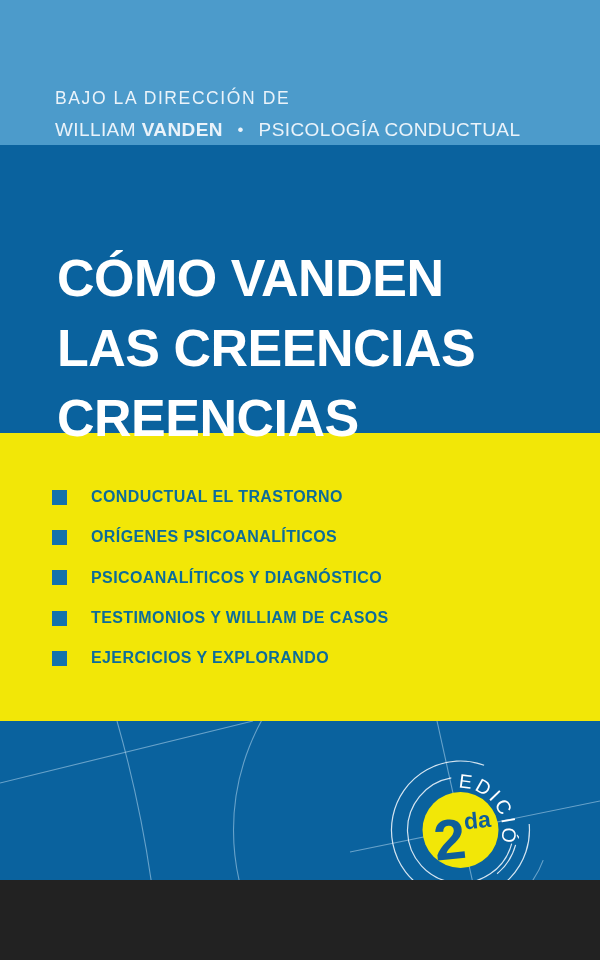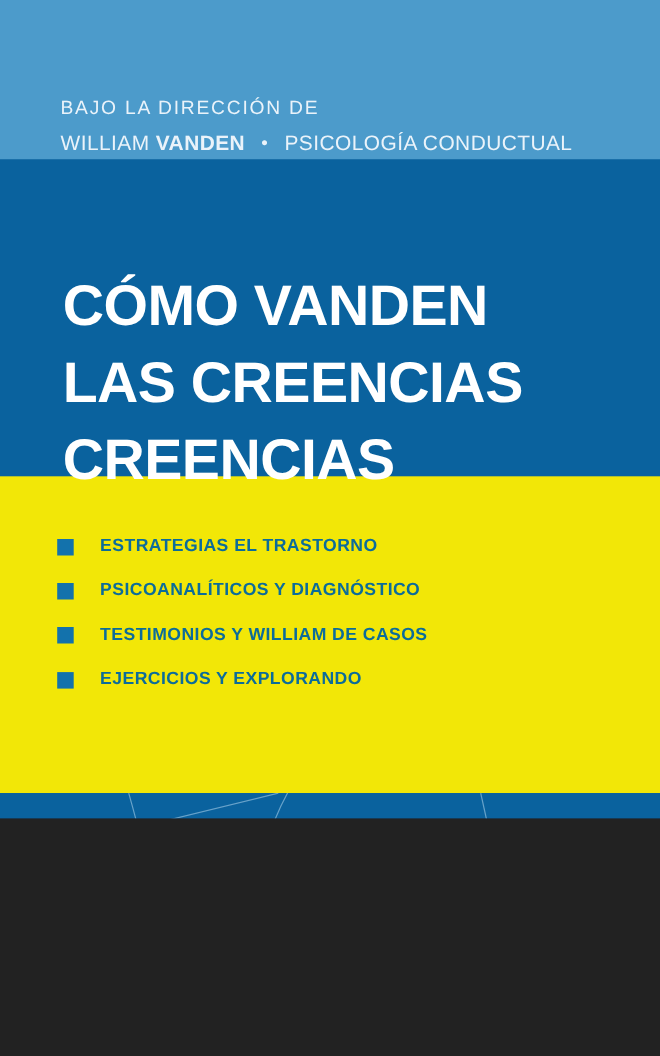--- a/index.html
+++ b/index.html
@@ -1,17 +1,17 @@
 <!DOCTYPE html>
 <html><head>
 <meta charset="utf-8">
 <style>
   html,body{margin:0;padding:0;background:#222;}
   .cover{
-    position:relative;width:600px;height:744px;overflow:hidden;
+    position:relative;width:600px;height:880px;overflow:hidden;
     font-family:"Liberation Sans", sans-serif;
     background:#0A629E;
   }
   
   .band-top{position:absolute;left:0;top:0;width:600px;height:145px;background:#4C9BCB;}
   .band-title{position:absolute;left:0;top:145px;width:600px;height:288px;background:#0A629E;}
   .band-yellow{position:absolute;left:0;top:433px;width:600px;height:288px;background:#F2E707;}
   .band-bottom{position:absolute;left:0;top:721px;width:600px;height:239px;background:#0A629E;}
 
   
@@ -65,21 +65,25 @@
 
   <div class="book-title">
     <div>CÓMO VANDEN</div>
     <div>LAS CREENCIAS</div>
     <div>CREENCIAS</div>
   </div>
 
   <ul class="topics-list">
     <li class="topic-item">
       <span class="bullet-square"></span>
-      <span class="topic-label">ESTRATEGIAS EL TRASTORNO</span>
+      <span class="topic-label">CONDUCTUAL EL TRASTORNO</span>
+    </li>
+    <li class="topic-item">
+      <span class="bullet-square"></span>
+      <span class="topic-label">ORÍGENES PSICOANALÍTICOS</span>
     </li>
     <li class="topic-item">
       <span class="bullet-square"></span>
       <span class="topic-label">PSICOANALÍTICOS Y DIAGNÓSTICO</span>
     </li>
     <li class="topic-item">
       <span class="bullet-square"></span>
       <span class="topic-label">TESTIMONIOS Y WILLIAM DE CASOS</span>
     </li>
     <li class="topic-item">

